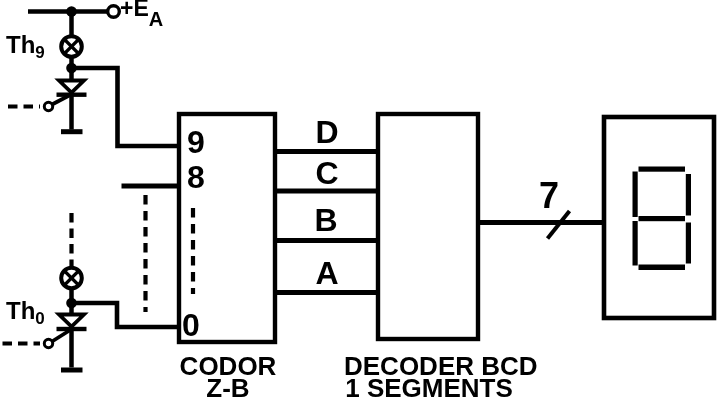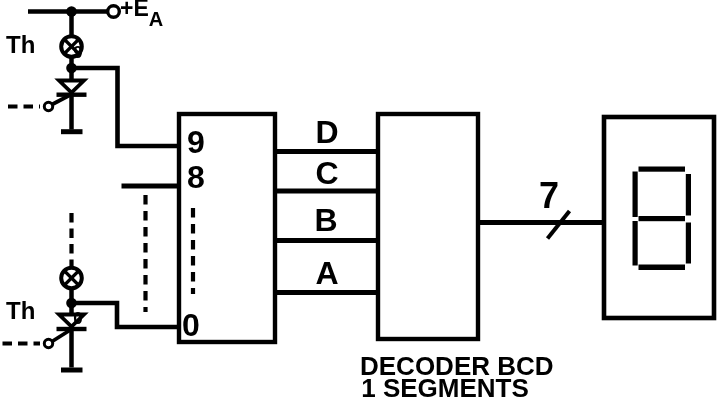--- a/index.html
+++ b/index.html
@@ -20,21 +20,21 @@
     color:#000;
   }
   .pin{font-size:32px;}
   .pin-out{width:30px;text-align:center;}
   .caption{
     font-size:26px;
     line-height:22px;
     text-align:center;
   }
   .buslbl{font-size:36px;width:34px;text-align:center;}
-  .reflbl{font-size:24px;display:flex;align-items:flex-start;gap:38px;}
+  .reflbl{font-size:24px;display:flex;align-items:flex-start;}
   .reflbl .sub{font-size:17px;margin-top:11px;}
   .supply{font-size:23px;display:flex;align-items:flex-start;}
   .supply .sub{font-size:20px;margin-top:12px;}
 </style>
 </head>
 <body>
 
 <div id="canvas">
 
   <svg id="schematic-svg" width="720" height="401" viewBox="0 0 720 401">
@@ -136,19 +136,23 @@
   <div class="lbl pin" style="left:187px;top:161px;">8</div>
   <div class="lbl pin" style="left:182px;top:309px;">0</div>
 
   <div class="lbl pin pin-out" style="left:312px;top:116px;">D</div>
   <div class="lbl pin pin-out" style="left:312px;top:157px;">C</div>
   <div class="lbl pin pin-out" style="left:311px;top:204px;">B</div>
   <div class="lbl pin pin-out" style="left:312px;top:257px;">A</div>
 
   <div class="lbl buslbl" style="left:532px;top:178px;">7</div>
 
+  <div class="lbl caption" style="left:163px;top:355px;width:130px;">
+    <div>CODOR</div>
+    <div>Z-B</div>
+  </div>
 
-  <div class="lbl caption" style="left:360px;top:355px;width:170px;">
+  <div class="lbl caption" style="left:344px;top:355px;width:170px;">
     <div>DECODER BCD</div>
     <div>1 SEGMENTS</div>
   </div>
 
 </div>
 
 </body></html>

